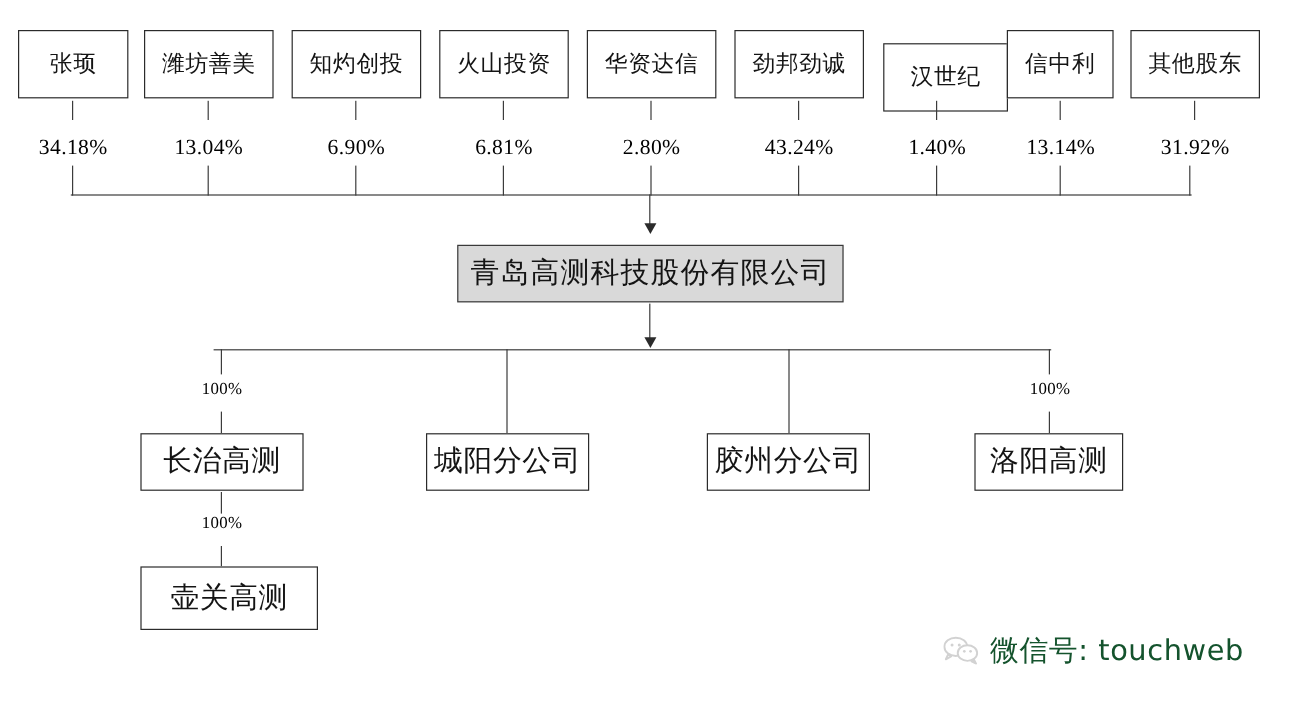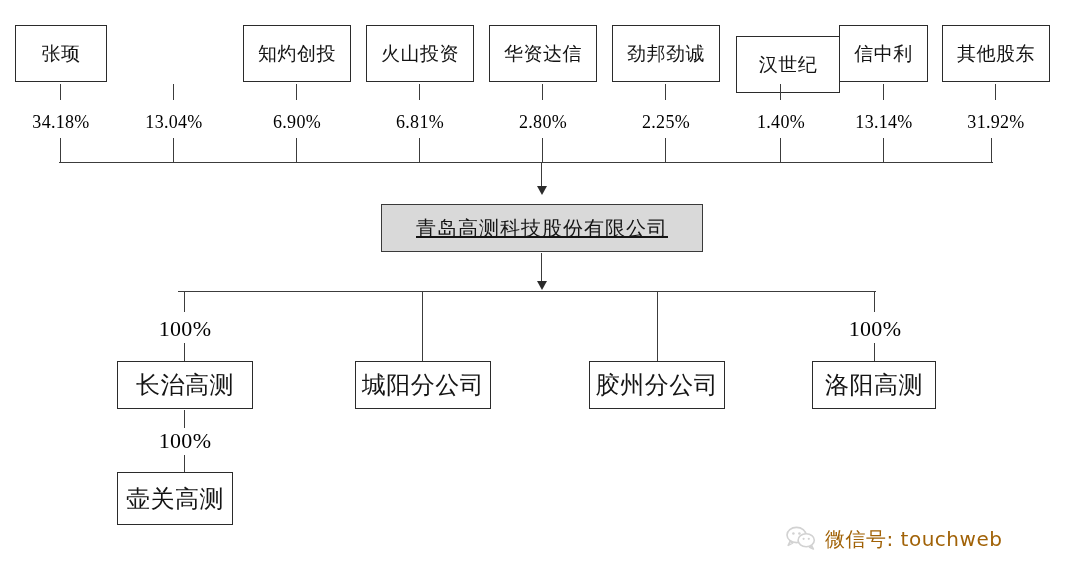--- a/index.html
+++ b/index.html
@@ -34,23 +34,22 @@
     letter-spacing: 0.5px;
     color: #141414;
     white-space: nowrap;
   }
   .node.shareholder {
     font-size: 19px;
   }
   .node.company {
     background: #d9d9d9;
     border: 1.8px solid #3a3a3a;
-    font-size: 20px;
+    font-size: 24px;
     letter-spacing: 1px;
-    text-decoration: underline;
   }
   .node.sub {
     font-size: 24px;
   }
 
   
   .vline {
     position: absolute;
     width: 1.4px;
     background: #3c3c3c;
@@ -74,43 +73,44 @@
     position: absolute;
     font-size: 18px;
     line-height: 1;
     color: #000000;
     text-align: center;
     white-space: nowrap;
     transform: translateX(-50%);
     letter-spacing: 0.3px;
   }
   .pct.sub-pct {
-    font-size: 22px;
+    font-size: 14px;
   }
 
   
   #watermark {
     position: absolute;
     display: flex;
-    align-items: flex-start;
+    align-items: center;
     gap: 9px;
-    color: #a16207;
+    color: #14532d;
     font-family: "DejaVu Sans", "Liberation Sans", sans-serif;
-    font-size: 20px;
+    font-size: 24px;
     white-space: nowrap;
     letter-spacing: 0.5px;
   }
   #watermark svg { display: block; }
 </style>
 </head>
 <body>
 
 <div id="canvas">
 
   <div class="node shareholder" style="left:15px;  top:25px; width:92px;  height:57px;">张顼</div>
+  <div class="node shareholder" style="left:120px; top:25px; width:108px; height:57px;">潍坊善美</div>
   <div class="node shareholder" style="left:243px; top:25px; width:108px; height:57px;">知灼创投</div>
   <div class="node shareholder" style="left:366px; top:25px; width:108px; height:57px;">火山投资</div>
   <div class="node shareholder" style="left:489px; top:25px; width:108px; height:57px;">华资达信</div>
   <div class="node shareholder" style="left:612px; top:25px; width:108px; height:57px;">劲邦劲诚</div>
   <div class="node shareholder" style="left:736px; top:36px; width:104px;  height:57px;">汉世纪</div>
   <div class="node shareholder" style="left:839px; top:25px; width:89px;  height:57px;">信中利</div>
   <div class="node shareholder" style="left:942px; top:25px; width:108px; height:57px;">其他股东</div>
 
   <div class="vline" style="left:60px;  top:84px; height:16px;"></div>
   <div class="vline" style="left:173px; top:84px; height:16px;"></div>
@@ -120,21 +120,21 @@
   <div class="vline" style="left:665px; top:84px; height:16px;"></div>
   <div class="vline" style="left:780px; top:84px; height:16px;"></div>
   <div class="vline" style="left:883px; top:84px; height:16px;"></div>
   <div class="vline" style="left:995px; top:84px; height:16px;"></div>
 
   <div class="pct" style="left:61px;  top:113px;">34.18%</div>
   <div class="pct" style="left:174px; top:113px;">13.04%</div>
   <div class="pct" style="left:297px; top:113px;">6.90%</div>
   <div class="pct" style="left:420px; top:113px;">6.81%</div>
   <div class="pct" style="left:543px; top:113px;">2.80%</div>
-  <div class="pct" style="left:666px; top:113px;">2.25%</div>
+  <div class="pct" style="left:666px; top:113px;">43.24%</div>
   <div class="pct" style="left:781px; top:113px;">1.40%</div>
   <div class="pct" style="left:884px; top:113px;">13.14%</div>
   <div class="pct" style="left:996px; top:113px;">31.92%</div>
 
   <div class="vline" style="left:60px;  top:138px; height:25px;"></div>
   <div class="vline" style="left:173px; top:138px; height:25px;"></div>
   <div class="vline" style="left:296px; top:138px; height:25px;"></div>
   <div class="vline" style="left:419px; top:138px; height:25px;"></div>
   <div class="vline" style="left:542px; top:138px; height:25px;"></div>
   <div class="vline" style="left:665px; top:138px; height:25px;"></div>
@@ -168,21 +168,21 @@
 
   <div class="node sub" style="left:117px; top:361px; width:136px; height:48px;">长治高测</div>
   <div class="node sub" style="left:355px; top:361px; width:136px; height:48px;">城阳分公司</div>
   <div class="node sub" style="left:589px; top:361px; width:136px; height:48px;">胶州分公司</div>
   <div class="node sub" style="left:812px; top:361px; width:124px; height:48px;">洛阳高测</div>
 
   <div class="vline" style="left:184px; top:410px; height:18px;"></div>
   <div class="pct sub-pct" style="left:185px; top:430px;">100%</div>
   <div class="vline" style="left:184px; top:455px; height:17px;"></div>
 
-  <div class="node sub" style="left:117px; top:472px; width:116px; height:53px;">壶关高测</div>
+  <div class="node sub" style="left:117px; top:472px; width:148px; height:53px;">壶关高测</div>
 
   <div id="watermark" style="left:786px; top:526px;">
     <span>
       <svg width="30" height="24" viewBox="0 0 30 24" aria-hidden="true">
         <ellipse cx="10.5" cy="9" rx="9.5" ry="7.6" fill="none" stroke="#d2d2d2" stroke-width="1.6"></ellipse>
         <path d="M4.2 15.2 L2.2 19.4 L6.6 17.1 Z" fill="none" stroke="#d2d2d2" stroke-width="1.6" stroke-linejoin="round"></path>
         <circle cx="7.4" cy="7.4" r="1.25" fill="#d2d2d2"></circle>
         <circle cx="13.4" cy="7.4" r="1.25" fill="#d2d2d2"></circle>
         <ellipse cx="20.2" cy="14.2" rx="8.1" ry="6.5" fill="#ffffff" stroke="#d2d2d2" stroke-width="1.6"></ellipse>
         <path d="M25.6 19.6 L27.4 23.0 L23.6 21.2 Z" fill="none" stroke="#d2d2d2" stroke-width="1.6" stroke-linejoin="round"></path>

